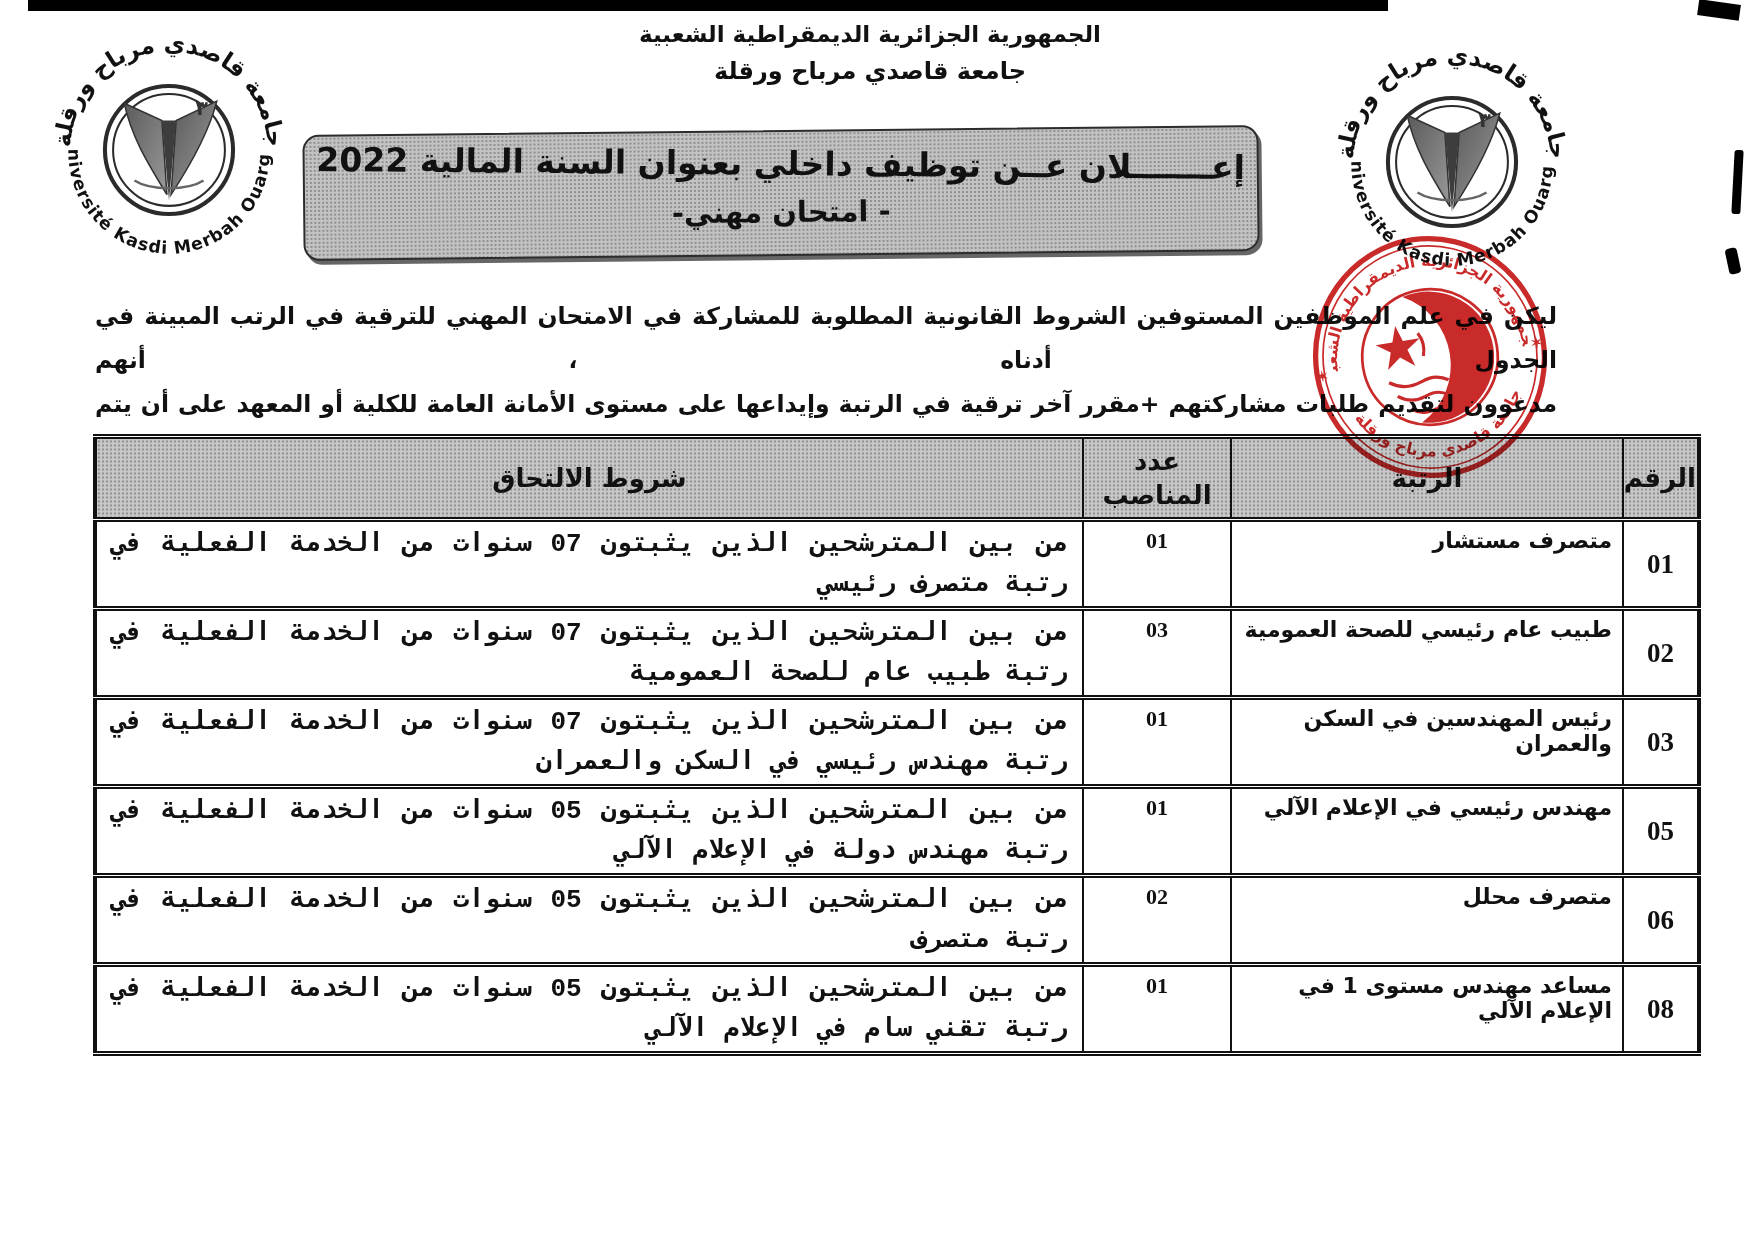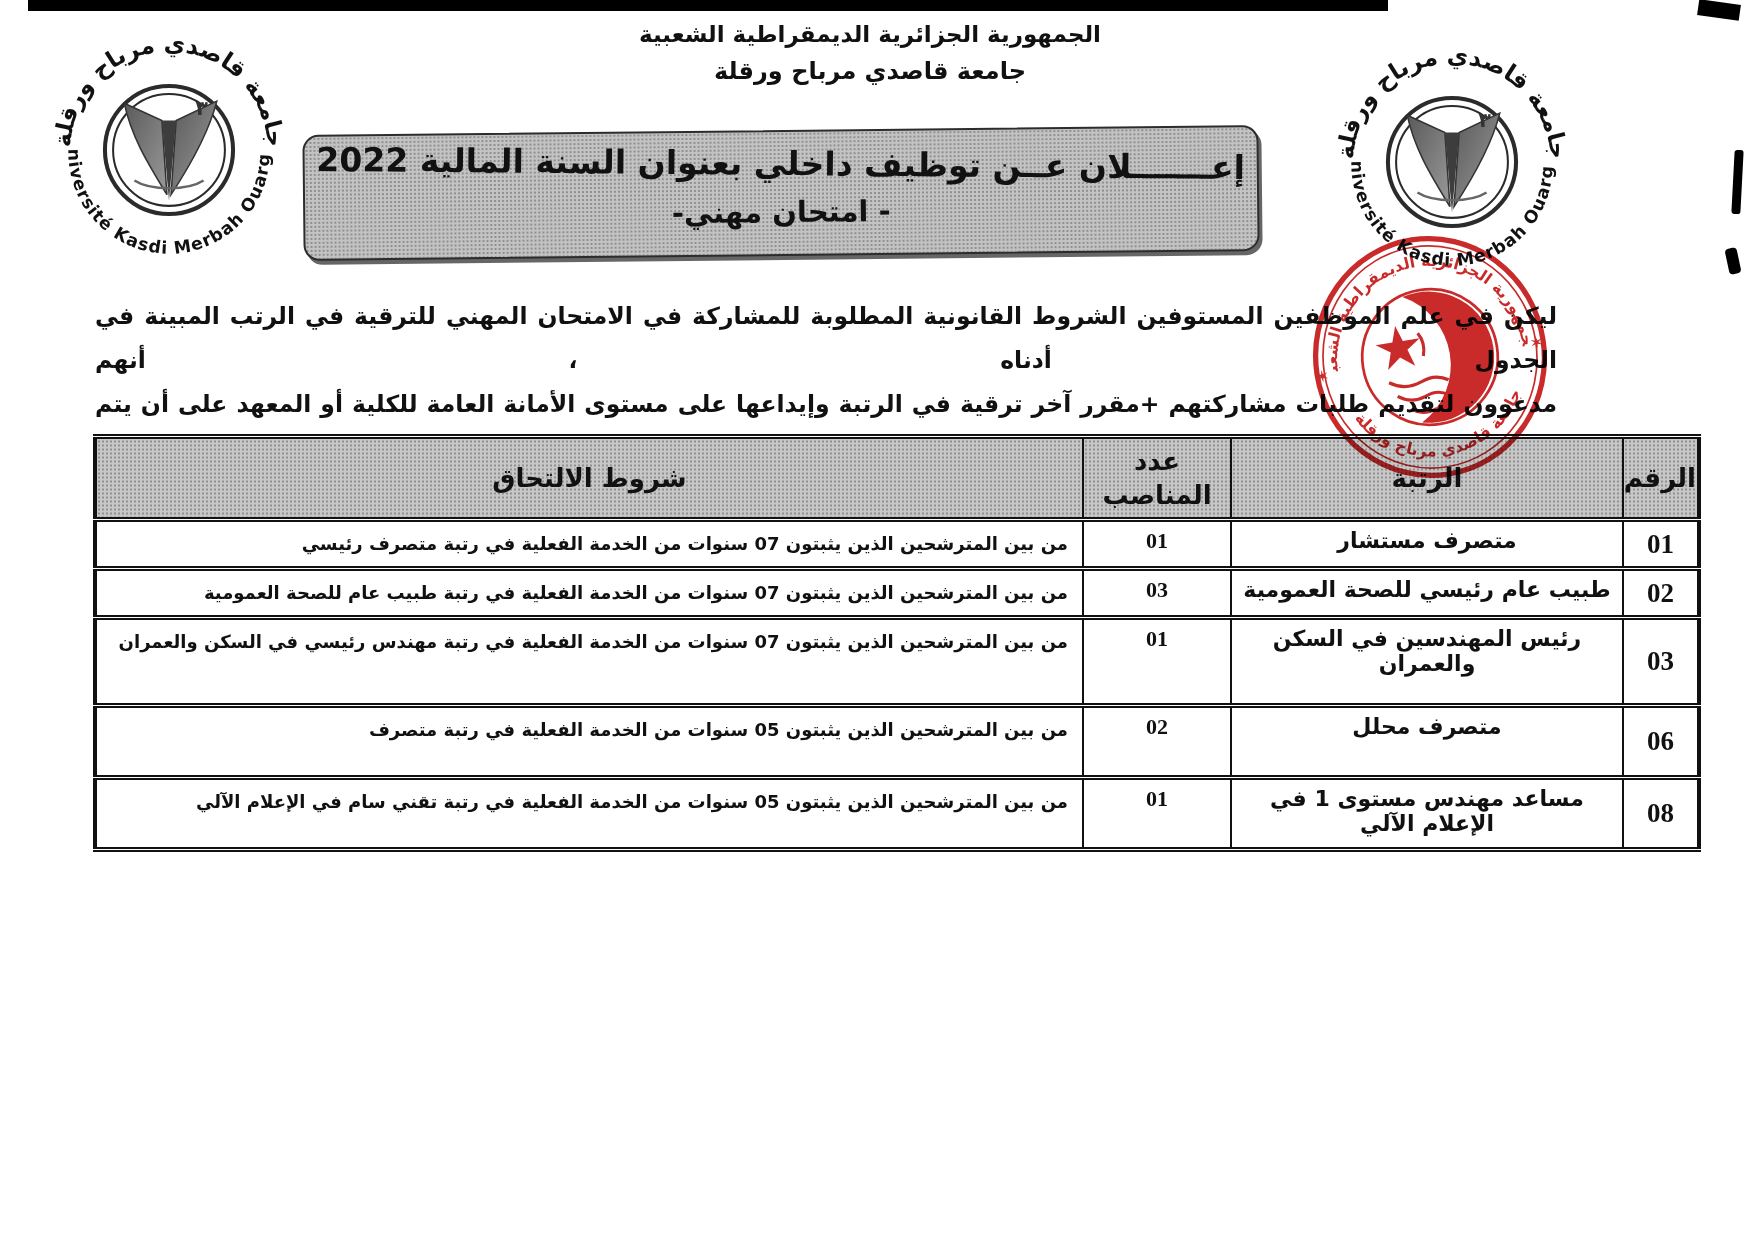--- a/index.html
+++ b/index.html
@@ -50,23 +50,23 @@
         border-top:5px double #111;border-bottom:5px double #111;
         font-weight:bold;overflow:hidden;}
   table{border:4px solid #111;}
   thead th{height:76px;
      background-color:#c7c7c7;
      background-image:radial-gradient(#909090 0.8px, rgba(0,0,0,0) 0.9px);
      background-size:4px 4px;
      font-size:26px;text-align:center;vertical-align:middle;line-height:34px;}
   td{padding:3px 10px;vertical-align:top;}
   td.c-num{font-family:"Liberation Serif",serif;font-size:27px;text-align:center;vertical-align:middle;padding:0;}
-  td.c-rank{font-size:22px;text-align:center;padding-top:6px;}
+  td.c-rank{font-size:22px;padding-top:6px;}
   td.c-pos{font-family:"Liberation Serif",serif;font-size:22px;text-align:center;padding-top:6px;}
-  td.c-cond{font-size:18px;text-align:justify;line-height:40px;padding:2px 14px;}
+  td.c-cond{font-size:26px;text-align:justify;line-height:40px;padding:2px 14px;font-family:Liberation Mono, monospace;}
   tbody tr:nth-child(1){height:42px;}
   tbody tr:nth-child(2){height:46px;}
   tbody tr:nth-child(3){height:88px;}
   tbody tr:nth-child(4){height:72px;}
   tbody tr:nth-child(5){height:72px;}
   tbody tr:nth-child(6){height:46px;}
   tbody tr:nth-child(7){height:88px;}
   tbody tr:nth-child(8){height:46px;}
   tbody tr:nth-child(9){height:86px;}
   tbody tr:nth-child(10){height:46px;}
@@ -196,20 +196,26 @@
           <td class="c-pos">03</td>
           <td class="c-cond">من بين المترشحين الذين يثبتون 07 سنوات من الخدمة الفعلية في رتبة طبيب عام للصحة العمومية</td>
         </tr>
         <tr>
           <td class="c-num">03</td>
           <td class="c-rank">رئيس المهندسين في السكن والعمران</td>
           <td class="c-pos">01</td>
           <td class="c-cond">من بين المترشحين الذين يثبتون 07 سنوات من الخدمة الفعلية في رتبة مهندس رئيسي في السكن والعمران</td>
         </tr>
         <tr>
+          <td class="c-num">05</td>
+          <td class="c-rank">مهندس رئيسي في الإعلام الآلي</td>
+          <td class="c-pos">01</td>
+          <td class="c-cond">من بين المترشحين الذين يثبتون 05 سنوات من الخدمة الفعلية في رتبة مهندس دولة في الإعلام الآلي</td>
+        </tr>
+        <tr>
           <td class="c-num">06</td>
           <td class="c-rank">متصرف محلل</td>
           <td class="c-pos">02</td>
           <td class="c-cond">من بين المترشحين الذين يثبتون 05 سنوات من الخدمة الفعلية في رتبة متصرف</td>
         </tr>
         <tr>
           <td class="c-num">08</td>
           <td class="c-rank">مساعد مهندس مستوى 1 في الإعلام الآلي</td>
           <td class="c-pos">01</td>
           <td class="c-cond">من بين المترشحين الذين يثبتون 05 سنوات من الخدمة الفعلية في رتبة تقني سام في الإعلام الآلي</td>

